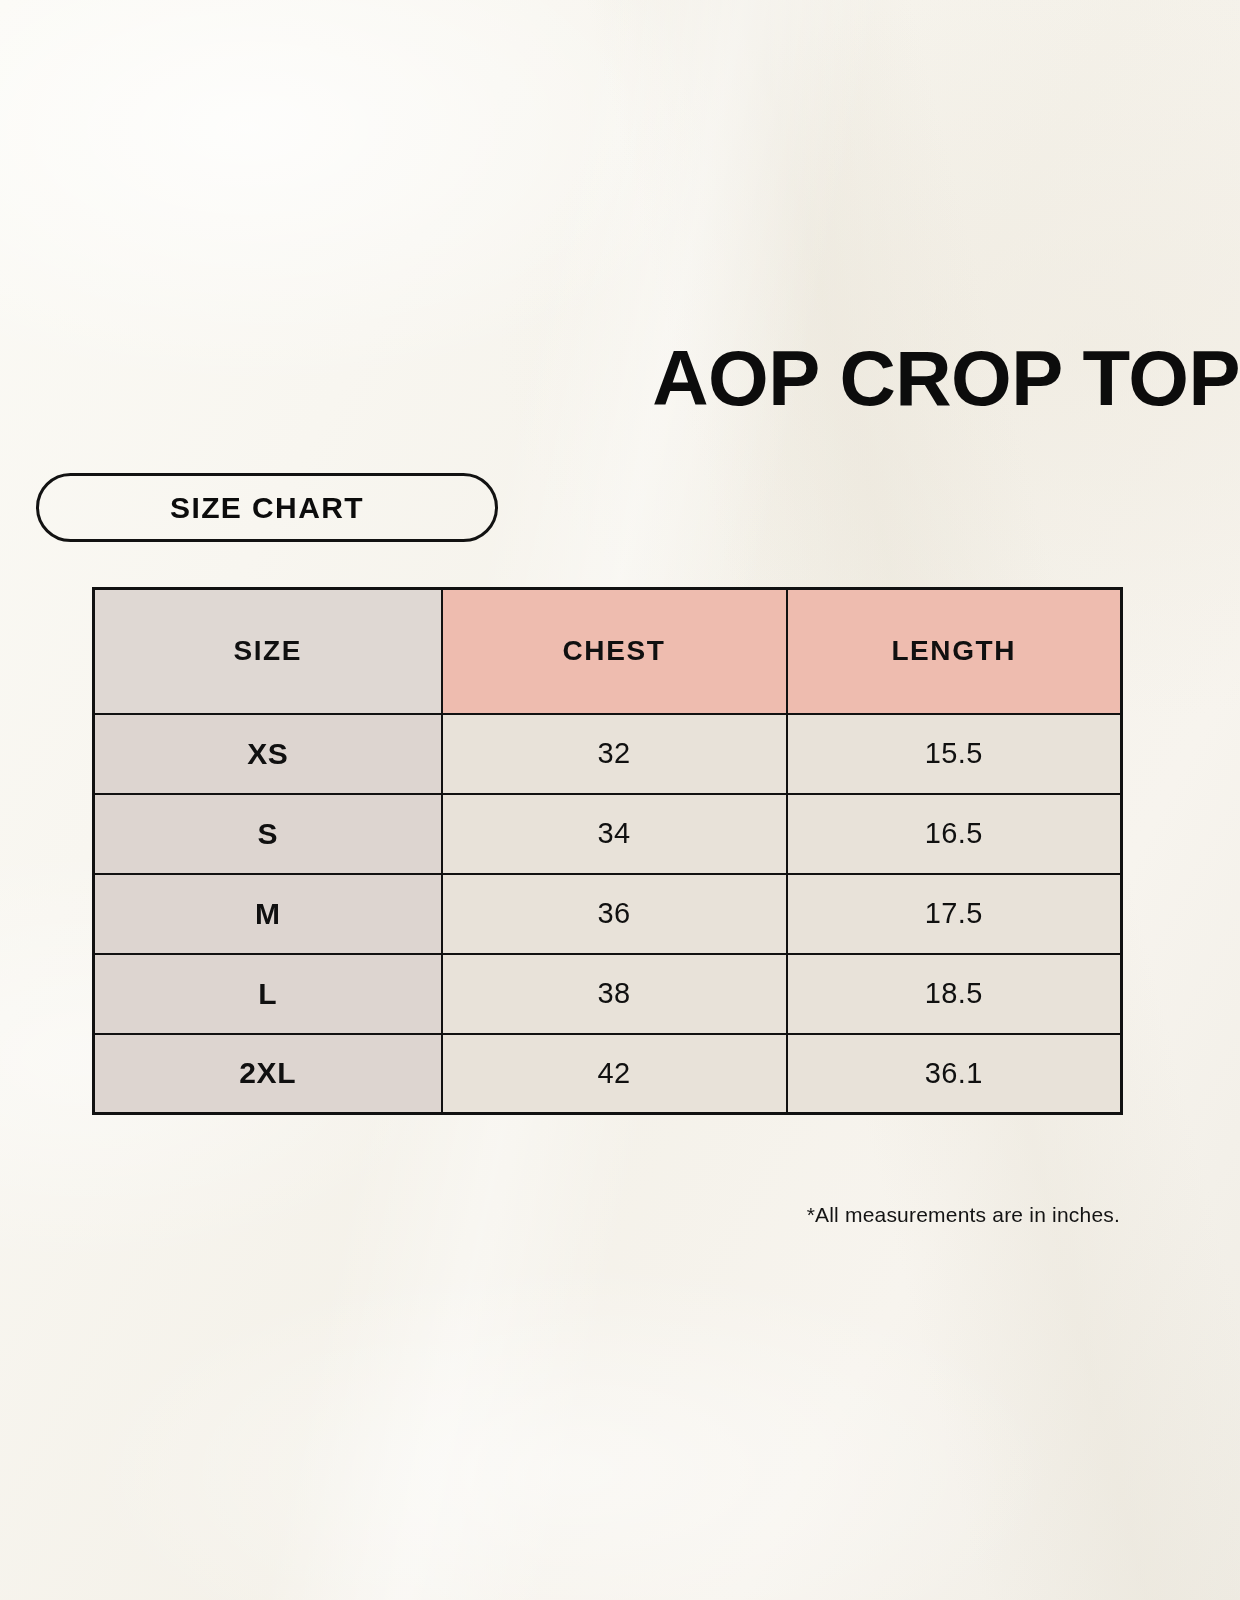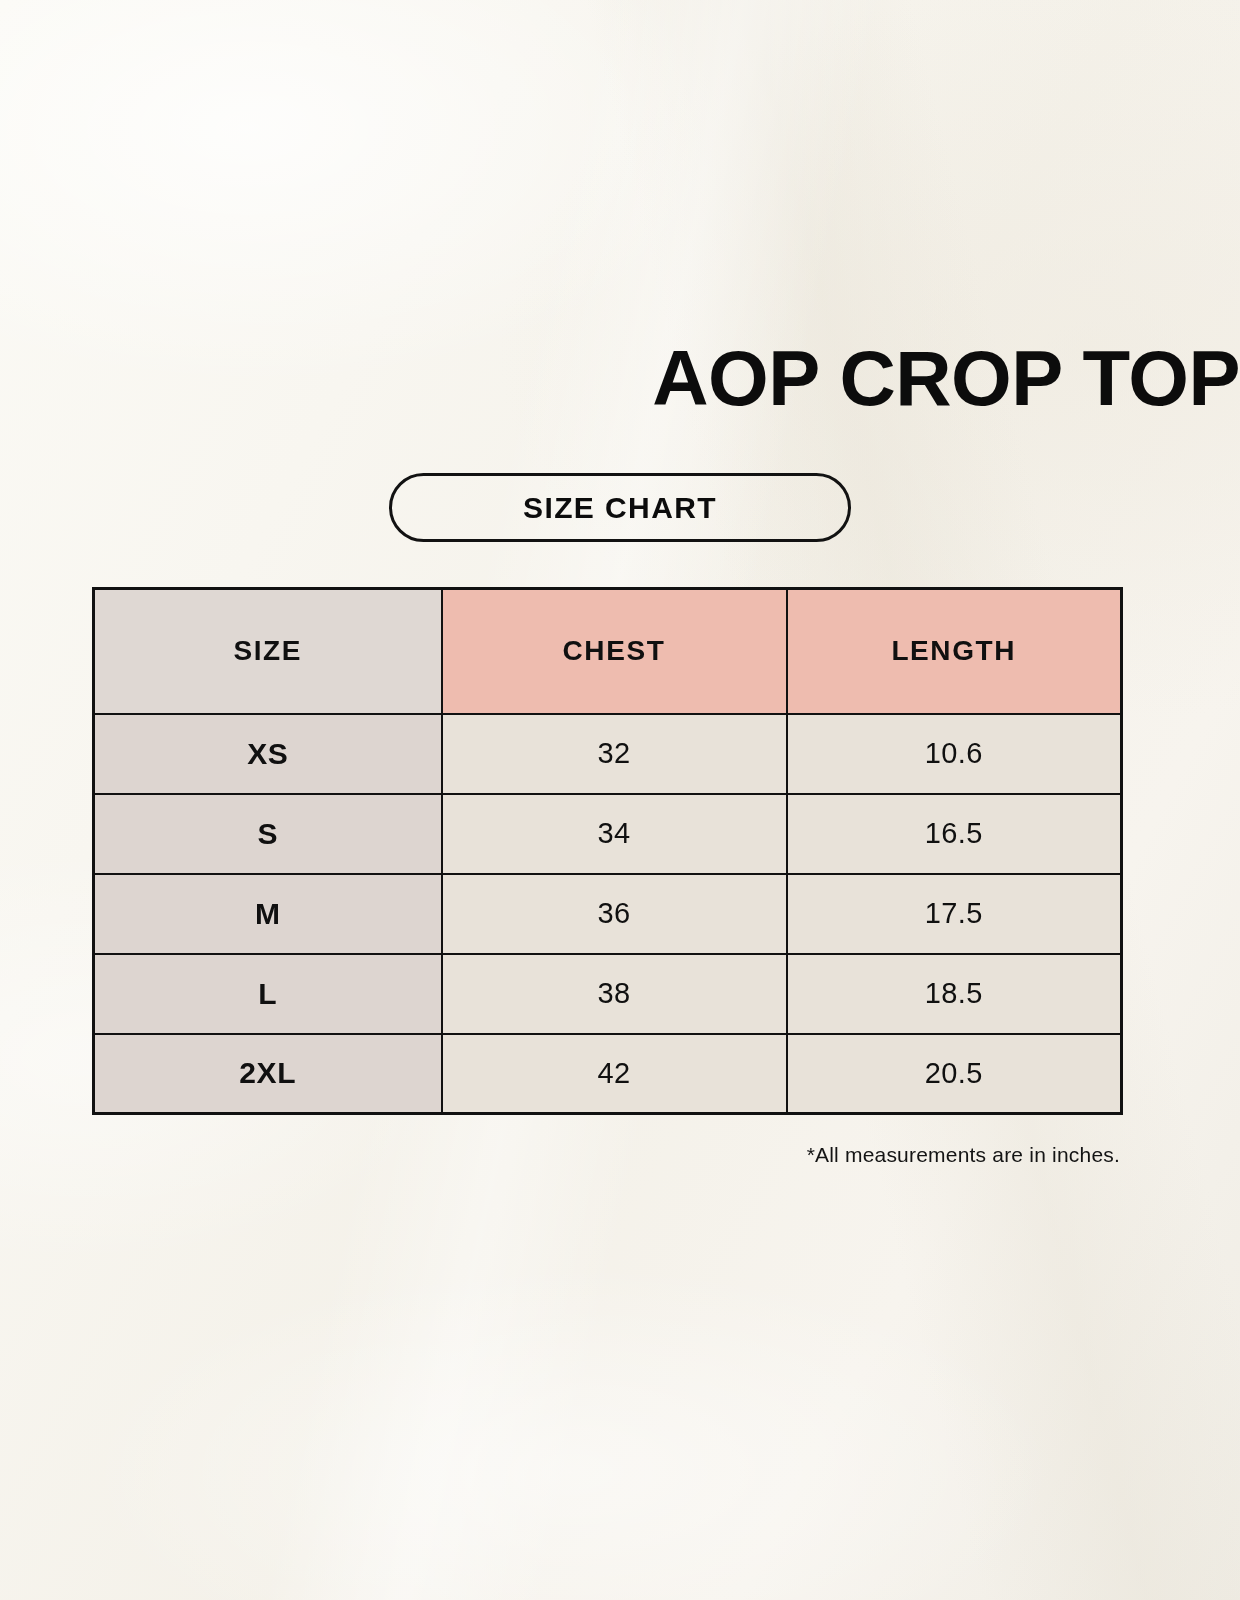--- a/index.html
+++ b/index.html
@@ -70,21 +70,21 @@
     color: #0c0c0c;
     white-space: nowrap;
   }
 
   .badge-wrap {
     position: absolute;
     top: 473px;
     left: 0;
     width: 1240px;
     display: flex;
-    justify-content: center;
+    padding-left: 36px;
   }
   .badge {
     display: inline-flex;
     align-items: center;
     justify-content: center;
     min-width: 462px;
     height: 69px;
     padding: 0 40px;
     border: 3px solid #121212;
     border-radius: 40px;
@@ -143,21 +143,21 @@
   td.cell-value {
     background: #e8e2d9;
     font-size: 29px;
     font-weight: 400;
     letter-spacing: 0.4px;
   }
 
   .footnote {
     position: absolute;
     left: 92px;
-    top: 1143px;
+    top: 1203px;
     width: 1028px;
     text-align: right;
     font-size: 21px;
     font-weight: 500;
     letter-spacing: 0.2px;
     color: #141414;
   }
 </style>
 </head>
 <body>
@@ -186,41 +186,41 @@
         <tr>
           <th class="head-size">SIZE</th>
           <th class="head-metric">CHEST</th>
           <th class="head-metric">LENGTH</th>
         </tr>
       </thead>
       <tbody>
         <tr>
           <td class="cell-size">XS</td>
           <td class="cell-value">32</td>
-          <td class="cell-value">10.6</td>
+          <td class="cell-value">15.5</td>
         </tr>
         <tr>
           <td class="cell-size">S</td>
           <td class="cell-value">34</td>
           <td class="cell-value">16.5</td>
         </tr>
         <tr>
           <td class="cell-size">M</td>
           <td class="cell-value">36</td>
           <td class="cell-value">17.5</td>
         </tr>
         <tr>
           <td class="cell-size">L</td>
           <td class="cell-value">38</td>
           <td class="cell-value">18.5</td>
         </tr>
         <tr>
           <td class="cell-size">2XL</td>
           <td class="cell-value">42</td>
-          <td class="cell-value">20.5</td>
+          <td class="cell-value">36.1</td>
         </tr>
       </tbody>
     </table>
   </div>
 
   <div class="footnote">*All measurements are in inches.</div>
 
 </div>
 
 </body></html>

